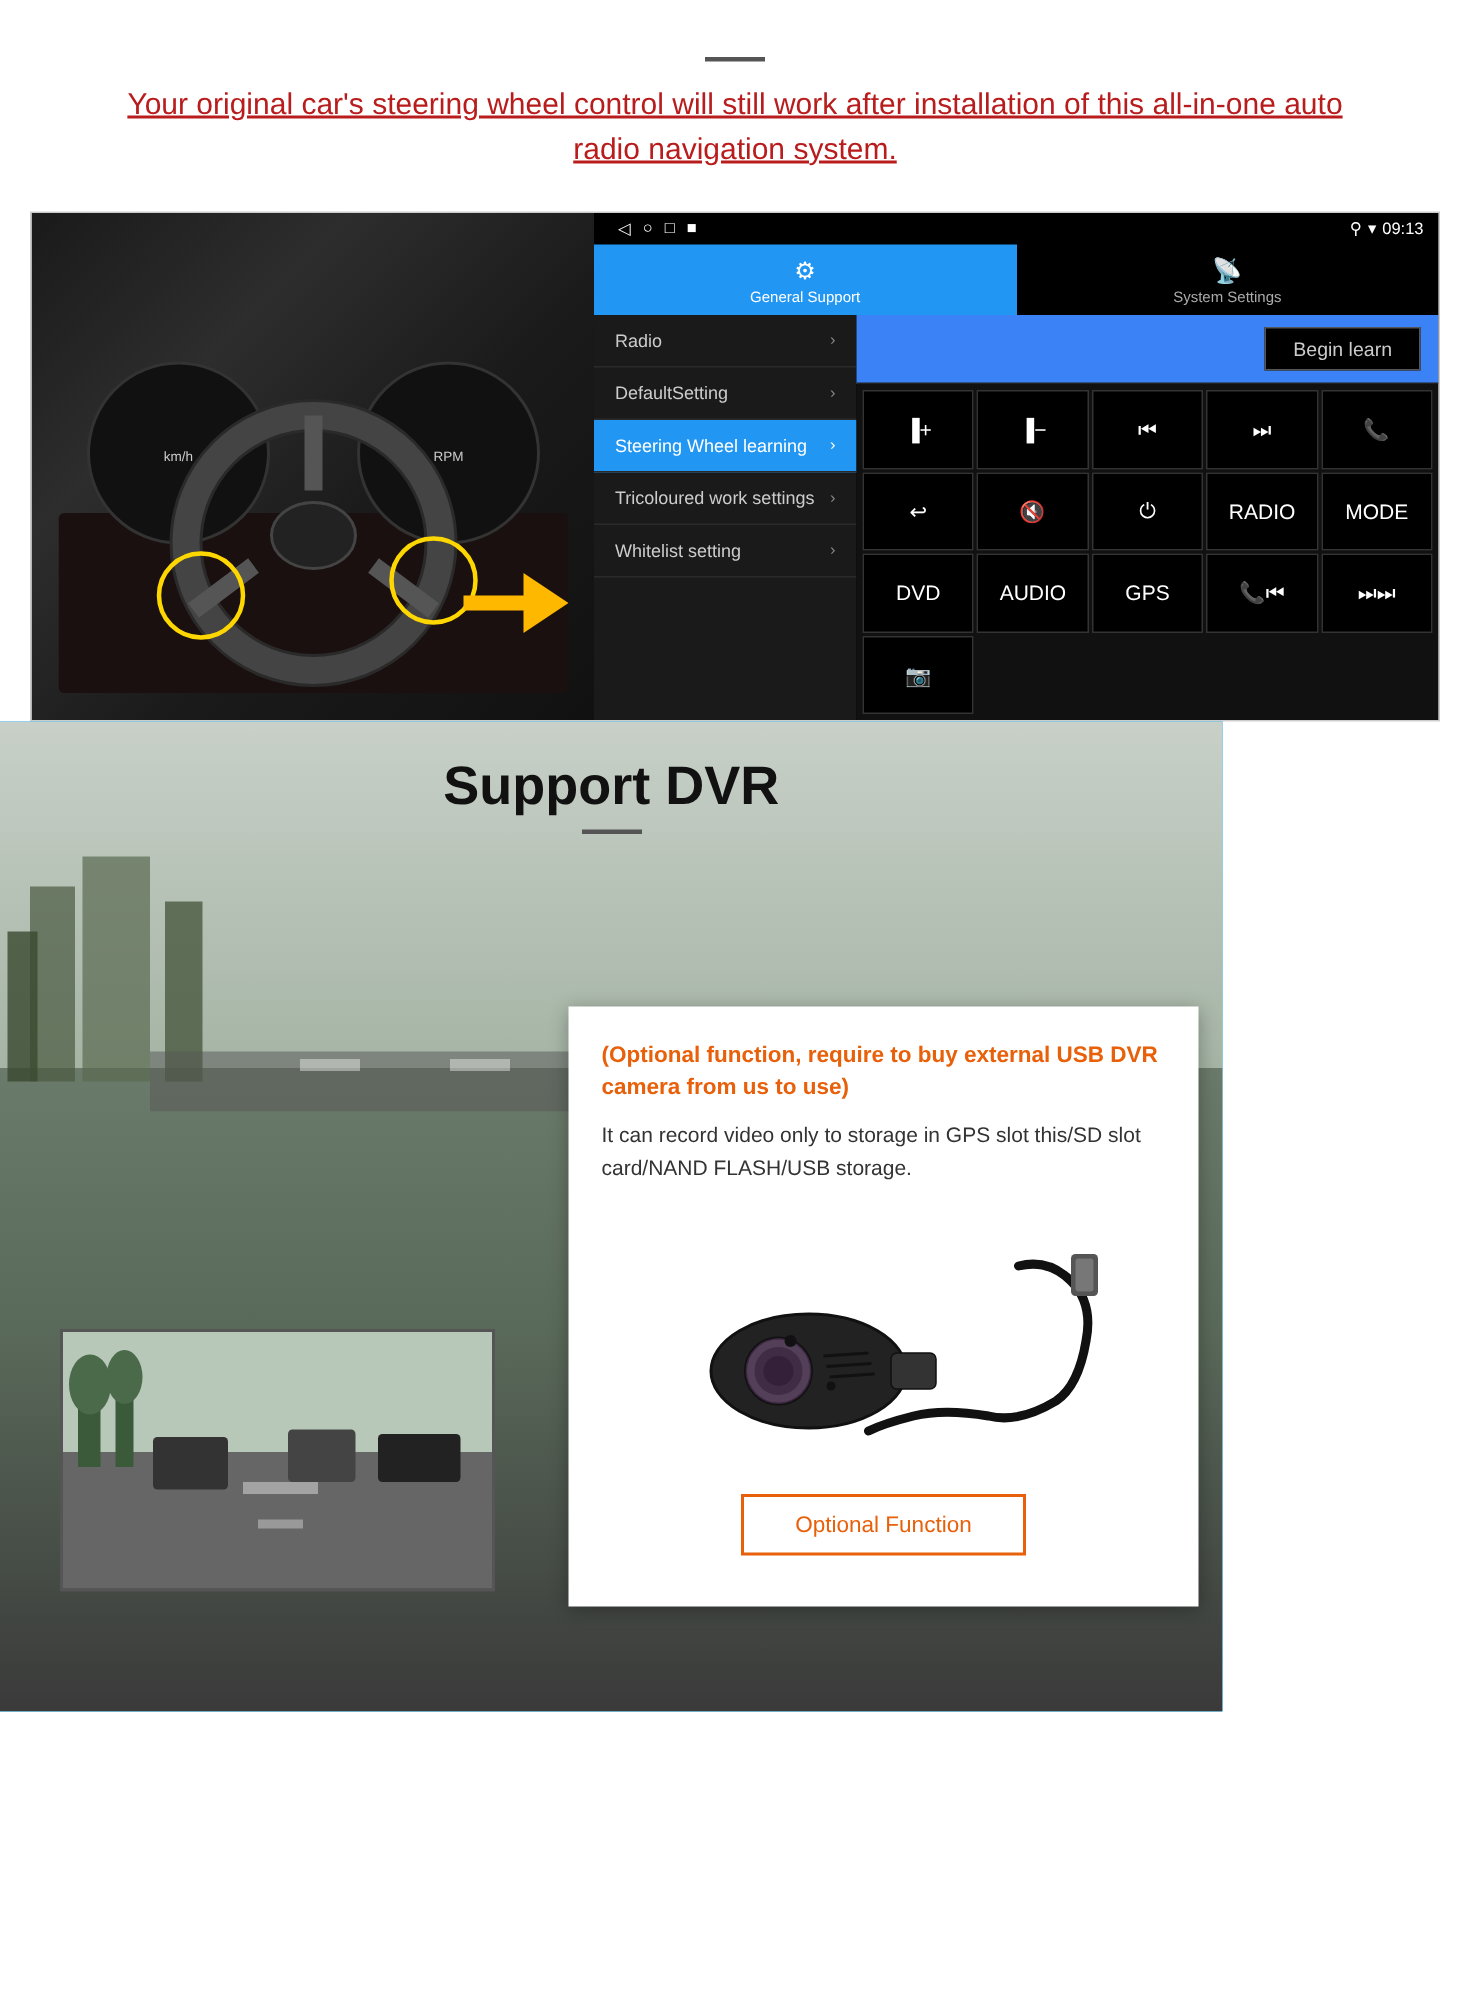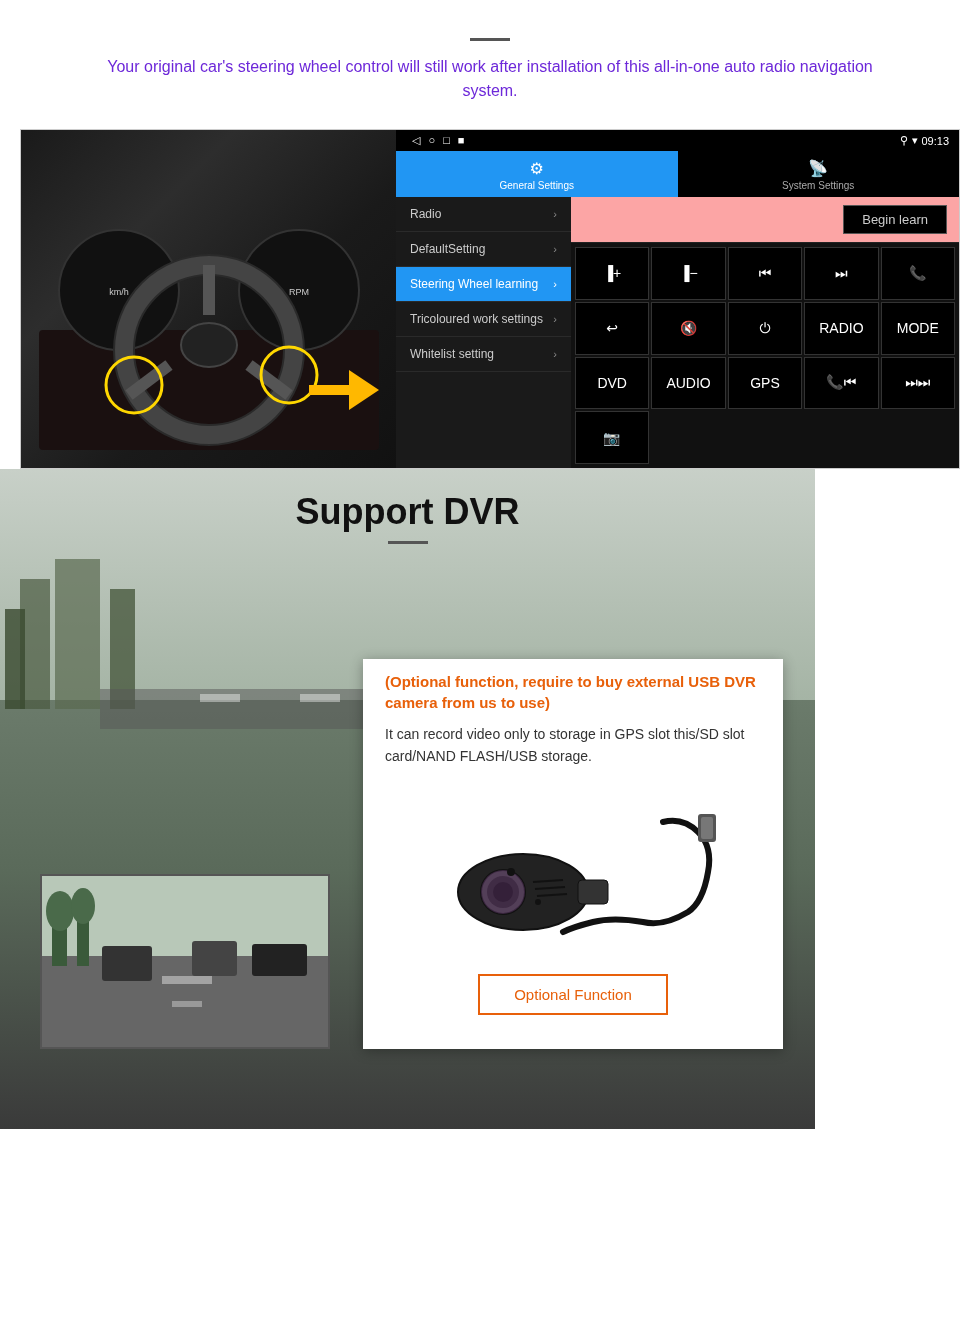--- a/index.html
+++ b/index.html
@@ -21,25 +21,26 @@
       font-weight: 900;
       color: #111;
     }
     .title-divider {
       width: 40px;
       height: 3px;
       background: #555;
       margin: 10px auto 14px;
     }
     .section-title p {
-      font-size: 16px;
-      color: #6d28d9;
+      font-size: 20px;
+      color: #b91c1c;
       max-width: 820px;
       margin: 0 auto;
       line-height: 1.5;
+      text-decoration: underline;
     }
 
     
     .ui-screenshot-container {
       display: flex;
       width: 940px;
       margin: 18px auto 0;
       height: 340px;
       border: 1px solid #ccc;
       overflow: hidden;
@@ -153,21 +154,21 @@
     }
 
     
     .right-panel {
       flex: 1;
       background: #111;
       display: flex;
       flex-direction: column;
     }
     .begin-learn-area {
-      background: #fca5a5;
+      background: #3b82f6;
       padding: 8px 12px;
       display: flex;
       justify-content: flex-end;
       align-items: center;
       border-bottom: 1px solid #222;
     }
     .begin-learn-btn {
       background: #000;
       border: 1px solid #555;
       color: #ccc;
@@ -240,25 +241,25 @@
     .dvr-title-divider {
       width: 40px;
       height: 3px;
       background: #555;
       margin: 8px auto 0;
     }
 
     
     .dvr-info-box {
       position: absolute;
-      right: 32px;
+      right: 16px;
       top: 190px;
       width: 420px;
       background: #fff;
-      padding: 12px 22px 18px;
+      padding: 22px 22px 18px;
       z-index: 20;
       box-shadow: 0 2px 12px rgba(0,0,0,0.3);
     }
     .dvr-optional-text {
       color: #e8600a;
       font-size: 15px;
       font-weight: bold;
       line-height: 1.4;
       margin-bottom: 10px;
     }
@@ -363,21 +364,21 @@
         <div class="status-bar-icons">
           <span>⚲</span>
           <span>▾</span>
           <span>09:13</span>
         </div>
       </div>
 
       <div class="tab-bar">
         <div class="tab-item active">
           <span class="tab-icon">⚙</span>
-          <span>General Settings</span>
+          <span>General Support</span>
         </div>
         <div class="tab-item">
           <span class="tab-icon">📡</span>
           <span>System Settings</span>
         </div>
       </div>
 
       <div class="main-content">
 
         <div class="left-menu">

